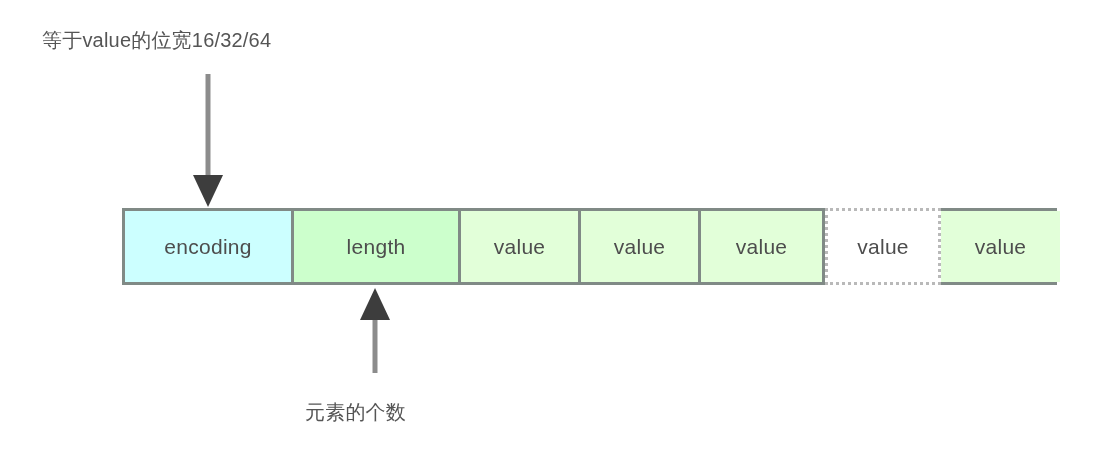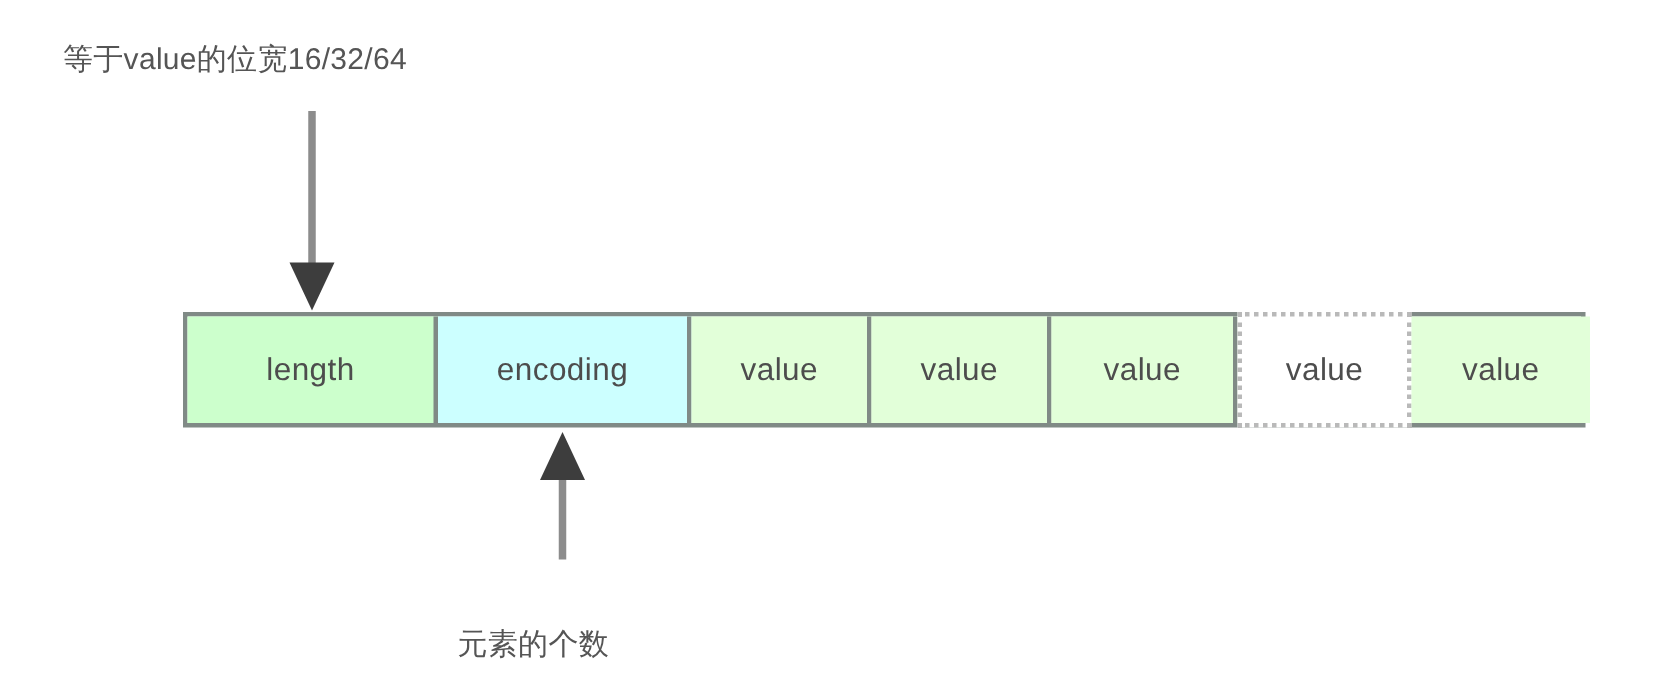--- a/index.html
+++ b/index.html
@@ -31,21 +31,21 @@
     white-space: nowrap;
     letter-spacing: 0.2px;
     text-align: center;
   }
   #top-annotation-label {
     left: 42px;
     top: 28px;
   }
   #bottom-annotation-label {
     left: 305px;
-    top: 418px;
+    top: 400px;
   }
 
   
   #arrow-layer {
     position: absolute;
     left: 0; top: 0;
     width: 1109px;
     height: 461px;
     pointer-events: none;
   }
@@ -107,25 +107,25 @@
     </g>
 
     <g>
       <line x1="375" y1="373" x2="375" y2="312" stroke="#8c8c8c" stroke-width="5"></line>
       <polygon points="375,288 360,320 390,320" fill="#3d3d3d"></polygon>
     </g>
   </svg>
 
   <div id="struct-strip">
 
-  <div class="field-cell" style="background: rgb(204, 255, 204); width: 167px; flex: 0 0 167px;">
+  <div class="field-cell" style="background: rgb(204, 255, 255); width: 169px; flex: 0 0 169px;">
+        <span>encoding</span>
+      </div>
+      <div class="field-cell" style="background: rgb(204, 255, 204); width: 167px; flex: 0 0 167px;">
         <span>length</span>
-      </div>
-      <div class="field-cell" style="background: rgb(204, 255, 255); width: 169px; flex: 0 0 169px;">
-        <span>encoding</span>
       </div>
       <div class="field-cell" style="background: rgb(226, 255, 217); width: 120px; flex: 0 0 120px;">
         <span>value</span>
       </div>
       <div class="field-cell" style="background: rgb(226, 255, 217); width: 120px; flex: 0 0 120px;">
         <span>value</span>
       </div>
       <div class="field-cell" style="background: rgb(226, 255, 217); width: 124px; flex: 0 0 124px;">
         <span>value</span>
       </div>

